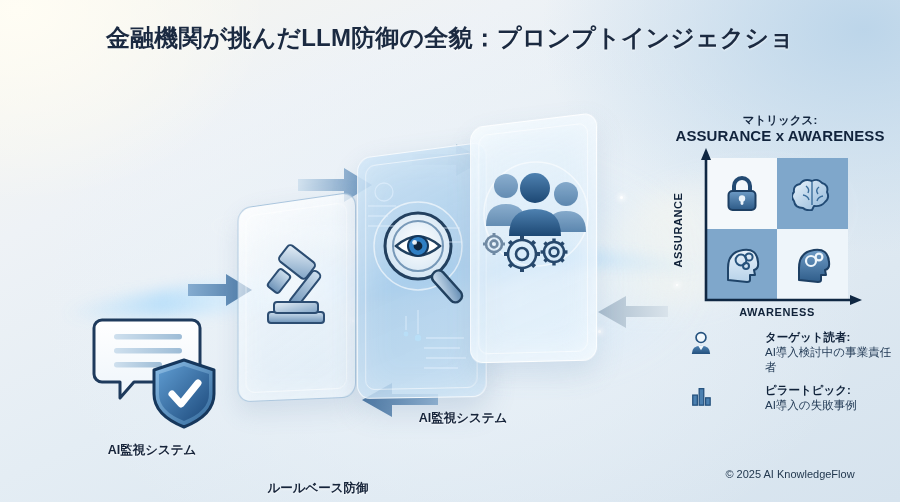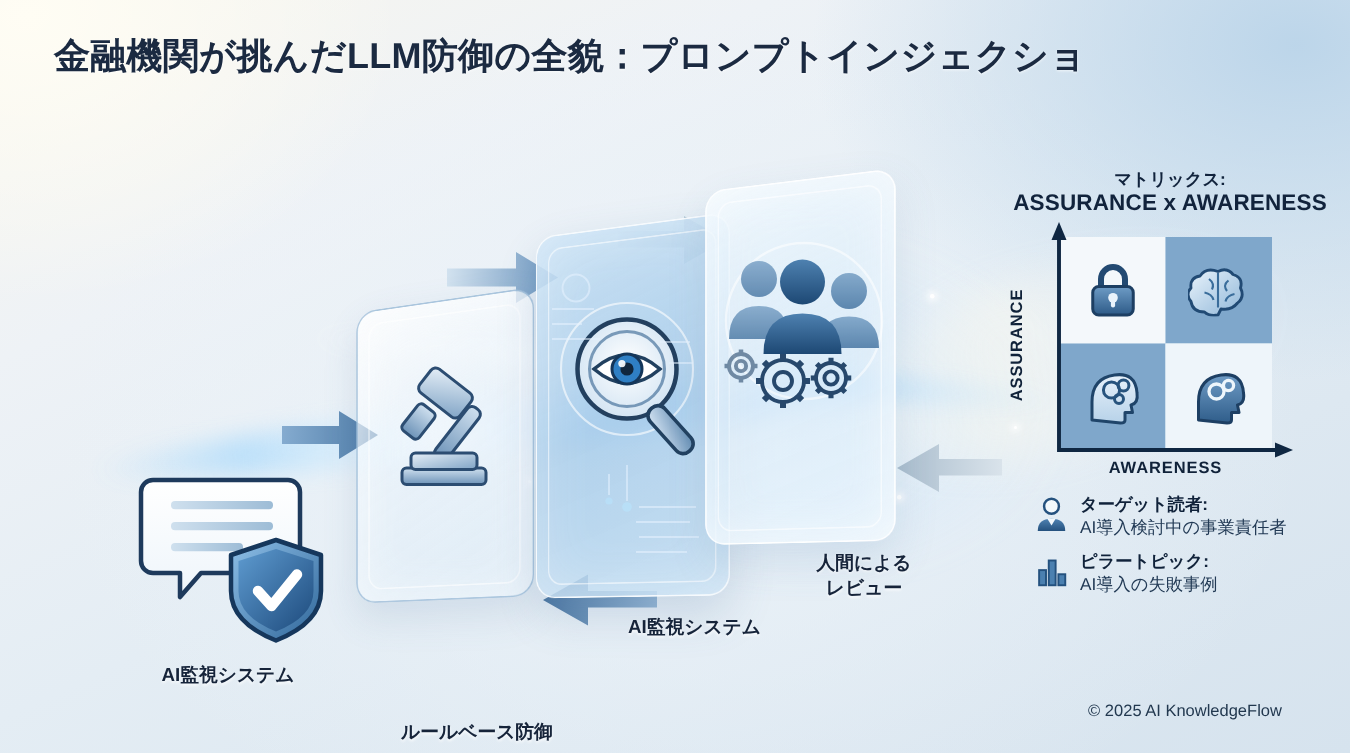--- a/index.html
+++ b/index.html
@@ -61,20 +61,21 @@
     border-radius: 50%;
     background: #ffffff;
     box-shadow: 0 0 5px 2px rgba(255,255,255,.85);
     pointer-events: none;
   }
 
   
   .title-wrap {
     position: absolute;
     left: 0; right: 0; top: 22px;
+    text-align: center;
     padding: 0 36px;
     box-sizing: border-box;
   }
   .title-line {
     color: #1b2a41;
     font-weight: 700;
     font-size: 24px;
     line-height: 31px;
     letter-spacing: .2px;
     text-shadow: 0 1px 2px rgba(255,255,255,.7);
@@ -192,21 +193,21 @@
     align-items: flex-start;
     gap: 8px;
     margin-bottom: 8px;
   }
   .legend-ico {
     width: 22px; height: 24px;
     flex: 0 0 22px;
     display: block;
     margin-top: 1px;
   }
-  .legend-text { line-height: 14px; }
+  .legend-text { line-height: 14px; margin-left: 45px; }
   .legend-head {
     display: block;
     color: #10223a;
     font-weight: 700;
     font-size: 11.5px;
     line-height: 15px;
   }
   .legend-sub {
     display: block;
     color: #223a55;
@@ -462,22 +463,20 @@
         <path d="M96 48 L126 58 V82 q0 21 -30 33 q-30 -12 -30 -33 V58 Z" fill="url(#shdr)" stroke="#16375c" stroke-width="3" stroke-linejoin="round"></path>
         <path d="M96 54 L121 62 V82 q0 17 -25 27 q-25 -10 -25 -27 V62 Z" fill="url(#shd)"></path>
         <path d="M84 82 L93 92 L110 71" fill="none" stroke="#ffffff" stroke-width="7" stroke-linecap="round" stroke-linejoin="round"></path>
       </g>
     </svg>
   </div>
 
   <div class="ill-label" style="left:72px;top:442px;width:160px;">AI監視システム</div>
   <div class="ill-label" style="left:228px;top:442px;width:180px;margin-top:38px;">ルールベース防御</div>
   <div class="ill-label" style="left:378px;top:410px;width:170px;">AI監視システム</div>
-  <div class="ill-label" style="left:516px;top:367px;width:120px;">人間による
-レビュー</div>
 
   <div class="matrix-title">
     <span class="t1">マトリックス:</span>
     <span class="t2">ASSURANCE x AWARENESS</span>
   </div>
 
   <div class="matrix-box">
     <div class="quad q-tl">
       <svg width="34" height="38" viewBox="0 0 34 38">
         <defs>

